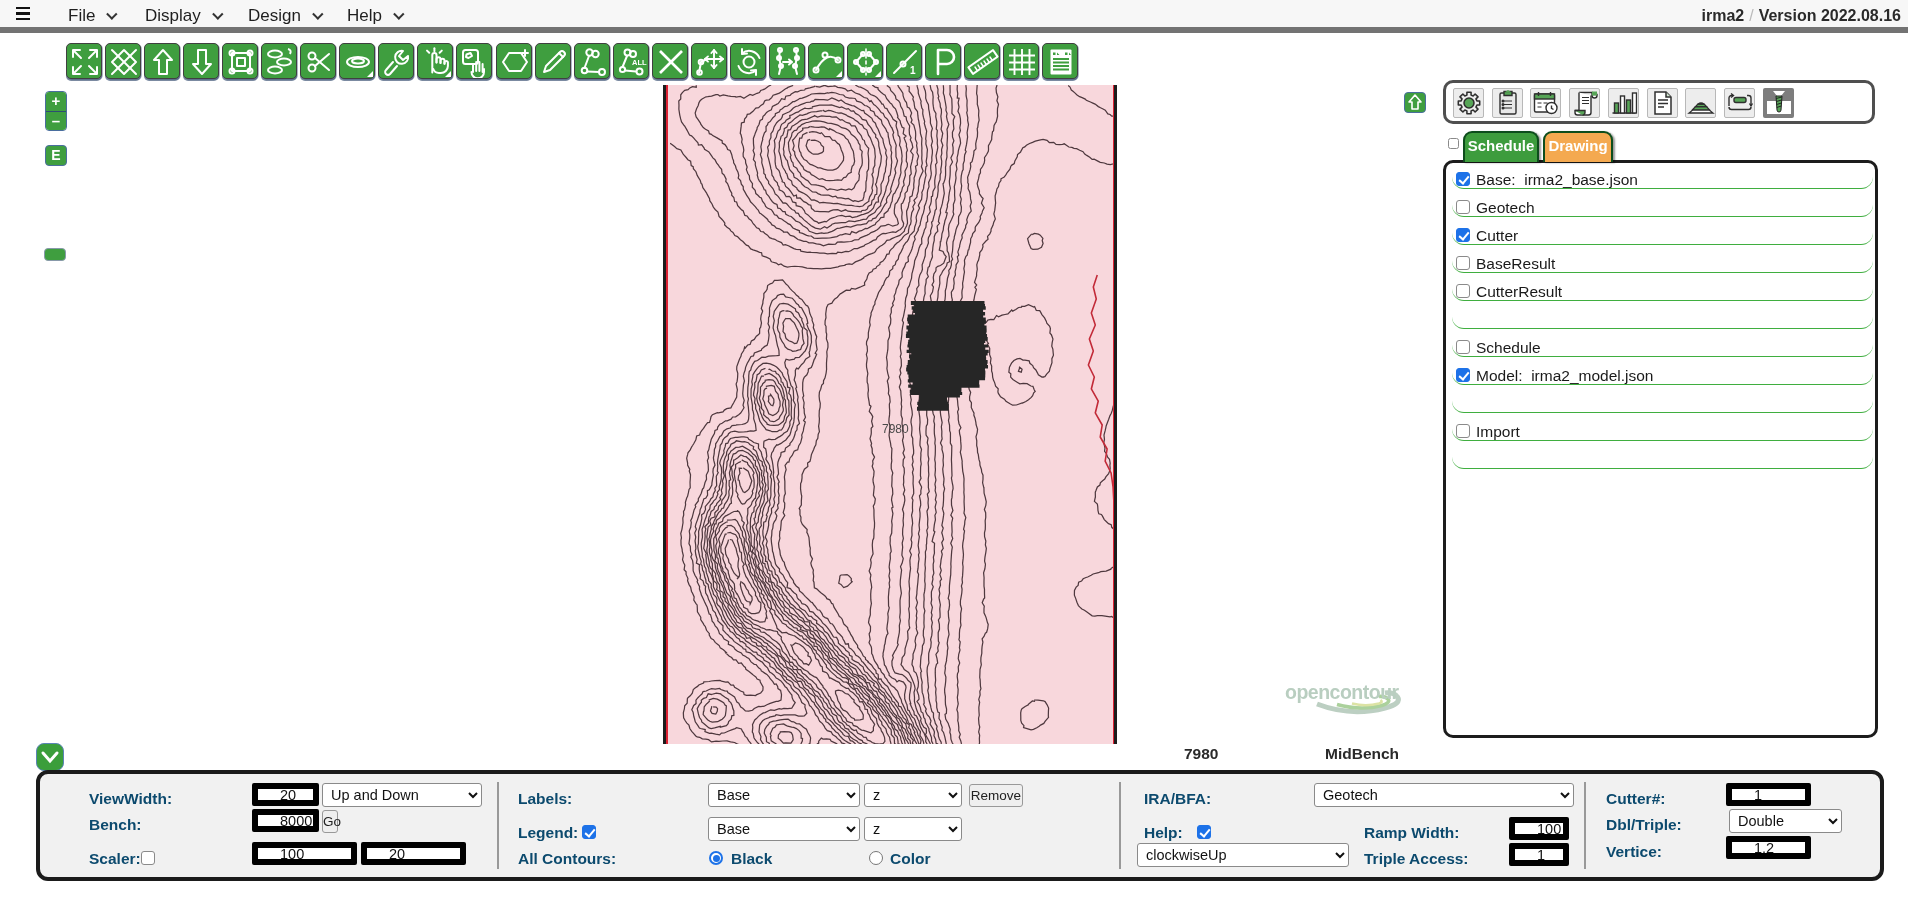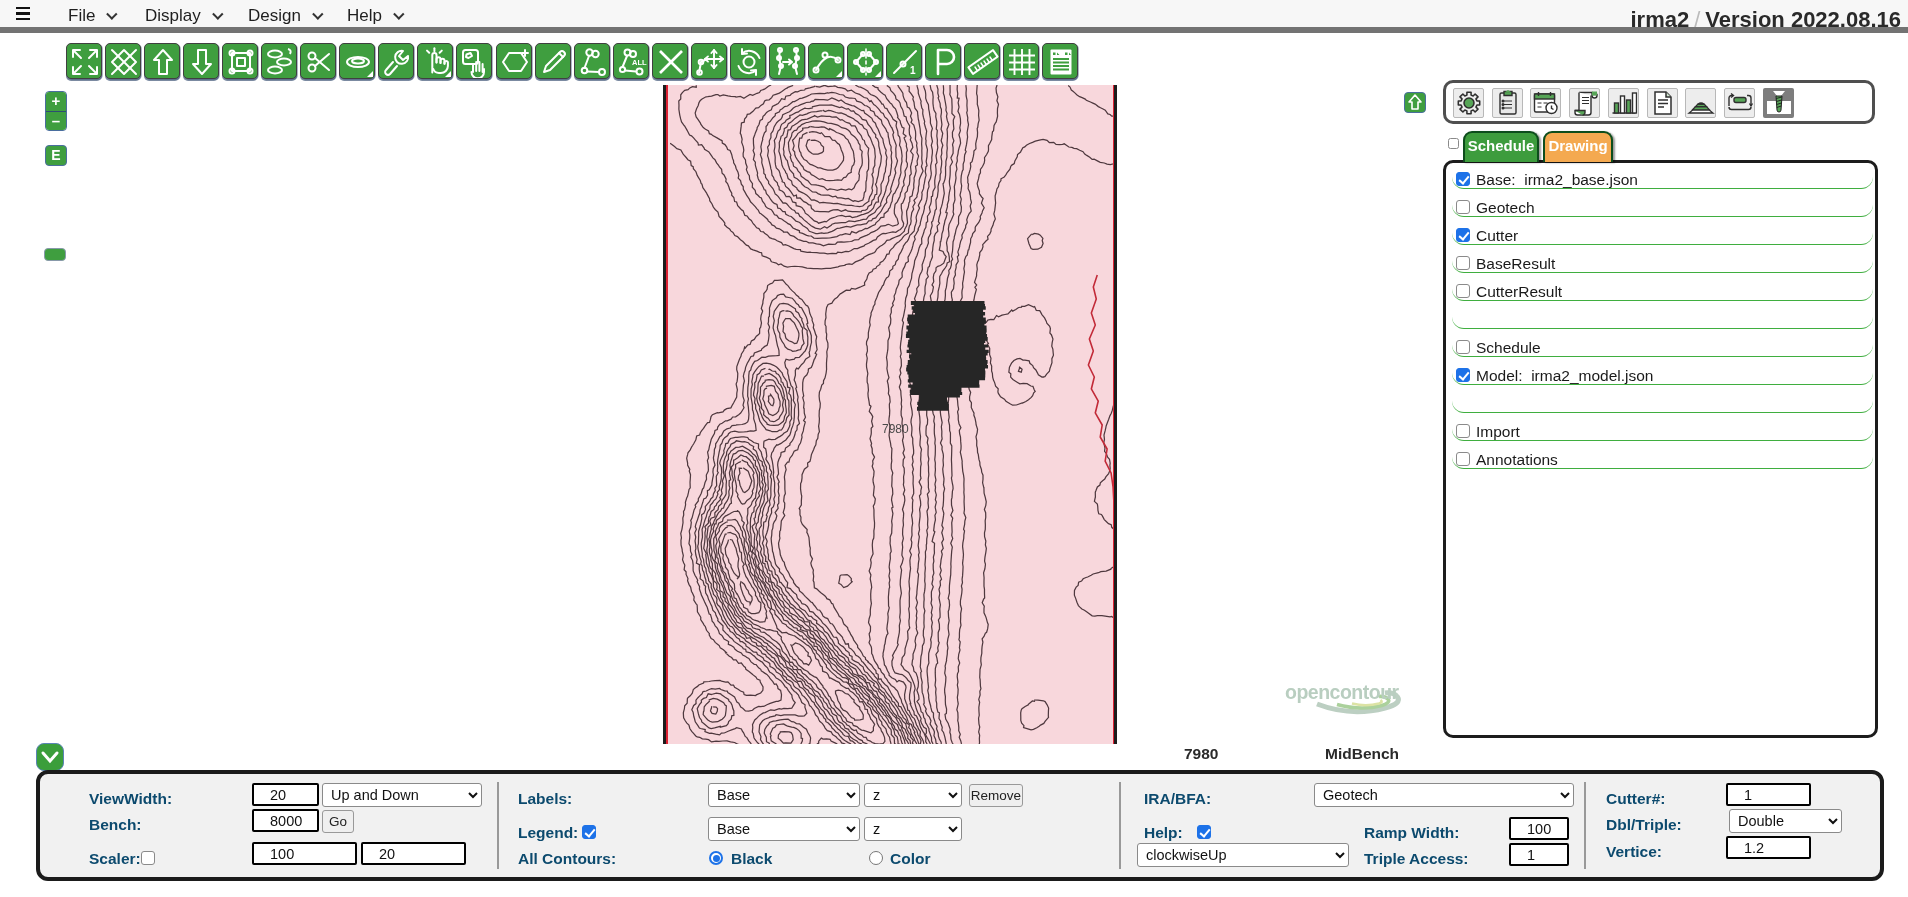--- a/index.html
+++ b/index.html
@@ -2,21 +2,21 @@
 <html><head>
 <meta charset="utf-8">
 <style>
   * { margin:0; padding:0; box-sizing:border-box; }
   html,body { width:1908px; height:897px; background:#ffffff; font-family:"Liberation Sans",sans-serif; overflow:hidden; position:relative; }
   .menubar { position:absolute; left:0; top:0; width:1908px; height:33px; background:#f7f7f7; border-bottom:6px solid #737373; }
   .burger { position:absolute; left:16px; top:7px; width:14px; height:13px; }
   .burger div { height:2.4px; background:#111; margin-bottom:2.9px; }
   .menuitem { position:absolute; top:6px; font-size:17px; color:#1f1f1f; }
   .caret { display:inline-block; margin-left:10px; width:8px; height:8px; border-right:2px solid #333; border-bottom:2px solid #333; transform:rotate(45deg) translateY(-4px); }
-  .apptitle { position:absolute; top:7px; right:7px; font-size:22px; font-weight:bold; color:#2a2a2a; }
+  .apptitle { position:absolute; top:7px; right:7px; font-size:16px; font-weight:bold; color:#2a2a2a; }
   .apptitle .sep { color:#bbb; font-weight:normal; padding:0 5px; }
   
   .toolbar { position:absolute; left:66px; top:43px; height:36px; }
   .tbtn { position:absolute; top:0; width:36px; height:36px; background:#3f9e3f; border:1px solid #404040; border-radius:5px; box-shadow:0 2px 0 rgba(52,76,110,0.65),1px 1px 0 rgba(52,76,110,0.4); }
   .tbtn svg { position:absolute; left:2px; top:2px; }
   .notch { position:absolute; right:1px; bottom:1px; width:0; height:0; border-style:solid; border-width:0 0 6px 6px; border-color:transparent transparent #ffffff transparent; }
   
   .zoomgroup { position:absolute; left:45px; top:91px; width:22px; height:40px; border:1px solid #4a6e9e; border-radius:4px; overflow:hidden; }
   .zoomgroup .zb { width:100%; height:20px; background:#3f9e3f; color:#fff; font-weight:bold; font-size:15px; text-align:center; line-height:18px; }
   .zoomgroup .zb.top { border-bottom:1px solid #2d4d72; }
@@ -48,21 +48,21 @@
   .lrow .cb { position:absolute; left:4px; top:3px; width:14px; height:14px; }
   .lrow .lbl { position:absolute; left:24px; top:2px; font-size:15.5px; color:#1a1a1a; }
   .cbx { width:14px; height:14px; border:1.5px solid #8a8a8a; border-radius:3px; background:#fff; }
   .cbx.on { background:#1d72e8; border-color:#1d72e8; position:relative; }
   .cbx.on:after { content:""; position:absolute; left:4px; top:1px; width:4px; height:8px; border:solid #fff; border-width:0 2px 2px 0; transform:rotate(40deg); }
   
   .bottombar { position:absolute; left:36px; top:770px; width:1848px; height:111px; background:#f1f1f1; border:4px solid #1b1b1b; border-radius:12px; }
   .bb { position:absolute; font-size:15.5px; color:#0c4a6e; }
   .bb.bold { font-weight:bold; }
   .vdiv { position:absolute; top:8px; height:87px; width:1.5px; background:#999; }
-  input.ti { position:absolute; height:23px; border:2px solid #000000; border-radius:2px; font-family:"Liberation Sans",sans-serif; font-size:14.5px; padding-left:16px; background:#fff; color:#111; }
+  input.ti { position:absolute; height:23px; border:6px solid #000000; border-radius:2px; font-family:"Liberation Sans",sans-serif; font-size:14.5px; padding-left:22px; background:#fff; color:#111; }
   select.sel { position:absolute; height:24px; border:1px solid #8a8a8a; border-radius:3px; font-family:"Liberation Sans",sans-serif; font-size:14.5px; background:#fff; color:#111; padding-left:4px; }
   .gobtn { position:absolute; height:23px; background:#efefef; border:1px solid #999; border-radius:3px; font-size:13.5px; color:#222; text-align:center; }
   .belowmap { position:absolute; font-size:15.5px; font-weight:bold; color:#2a2a2a; }
 </style>
 </head>
 <body>
 <div class="menubar">
 <div class="burger">
       <div></div>
       <div></div>
@@ -584,35 +584,31 @@
       <div class="cb cbx on"></div>
       <div class="lbl">Model:&nbsp;&nbsp;irma2_model.json</div>
     </div>
     <div class="lline" style="top:208px"></div>
     <div class="lline" style="top:236px"></div>
     <div class="lrow" style="top:258px">
       <div class="cb cbx"></div>
       <div class="lbl">Import</div>
     </div>
     <div class="lline" style="top:264px"></div>
-    <div class="lrow" style="top:286px">
-      <div class="cb cbx"></div>
-      <div class="lbl">Annotations</div>
-    </div>
     <div class="lline" style="top:292px"></div>
   </div>
 <div class="belowmap" style="left:1184px;top:745px">7980</div>
 <div class="belowmap" style="left:1325px;top:745px">MidBench</div>
 <div class="bottombar">
     <div class="bb bold" style="left:49px;top:16px">ViewWidth:</div>
     <input class="ti" style="left: 212px; top: 9px; width: 67px;" value="20">
     <select class="sel" style="left:282px;top:9px;width:160px"><option>Up and Down</option></select>
     <div class="bb bold" style="left:49px;top:42px">Bench:</div>
     <input class="ti" style="left: 212px; top: 35px; width: 67px;" value="8000">
-    <div class="gobtn" style="left:282px;top:36px;width:32px;line-height:21px">Go</div>
+    <div class="gobtn" style="left:282px;top:36px;width:16px;line-height:21px">Go</div>
     <div class="bb bold" style="left:49px;top:76px">Scaler:</div>
     <div class="cbx" style="position:absolute;left:101px;top:77px"></div>
     <input class="ti" style="left: 212px; top: 68px; width: 105px;" value="100">
     <input class="ti" style="left: 321px; top: 68px; width: 105px;" value="20">
     <div class="vdiv" style="left:457px"></div>
     <div class="bb bold" style="left:478px;top:16px">Labels:</div>
     <select class="sel" style="left:668px;top:9px;width:152px"><option>Base</option></select>
     <select class="sel" style="left:824px;top:9px;width:98px"><option>z</option></select>
     <div class="gobtn" style="left:929px;top:10px;width:54px;line-height:21px">Remove</div>
     <div class="bb bold" style="left:478px;top:50px">Legend:</div>

